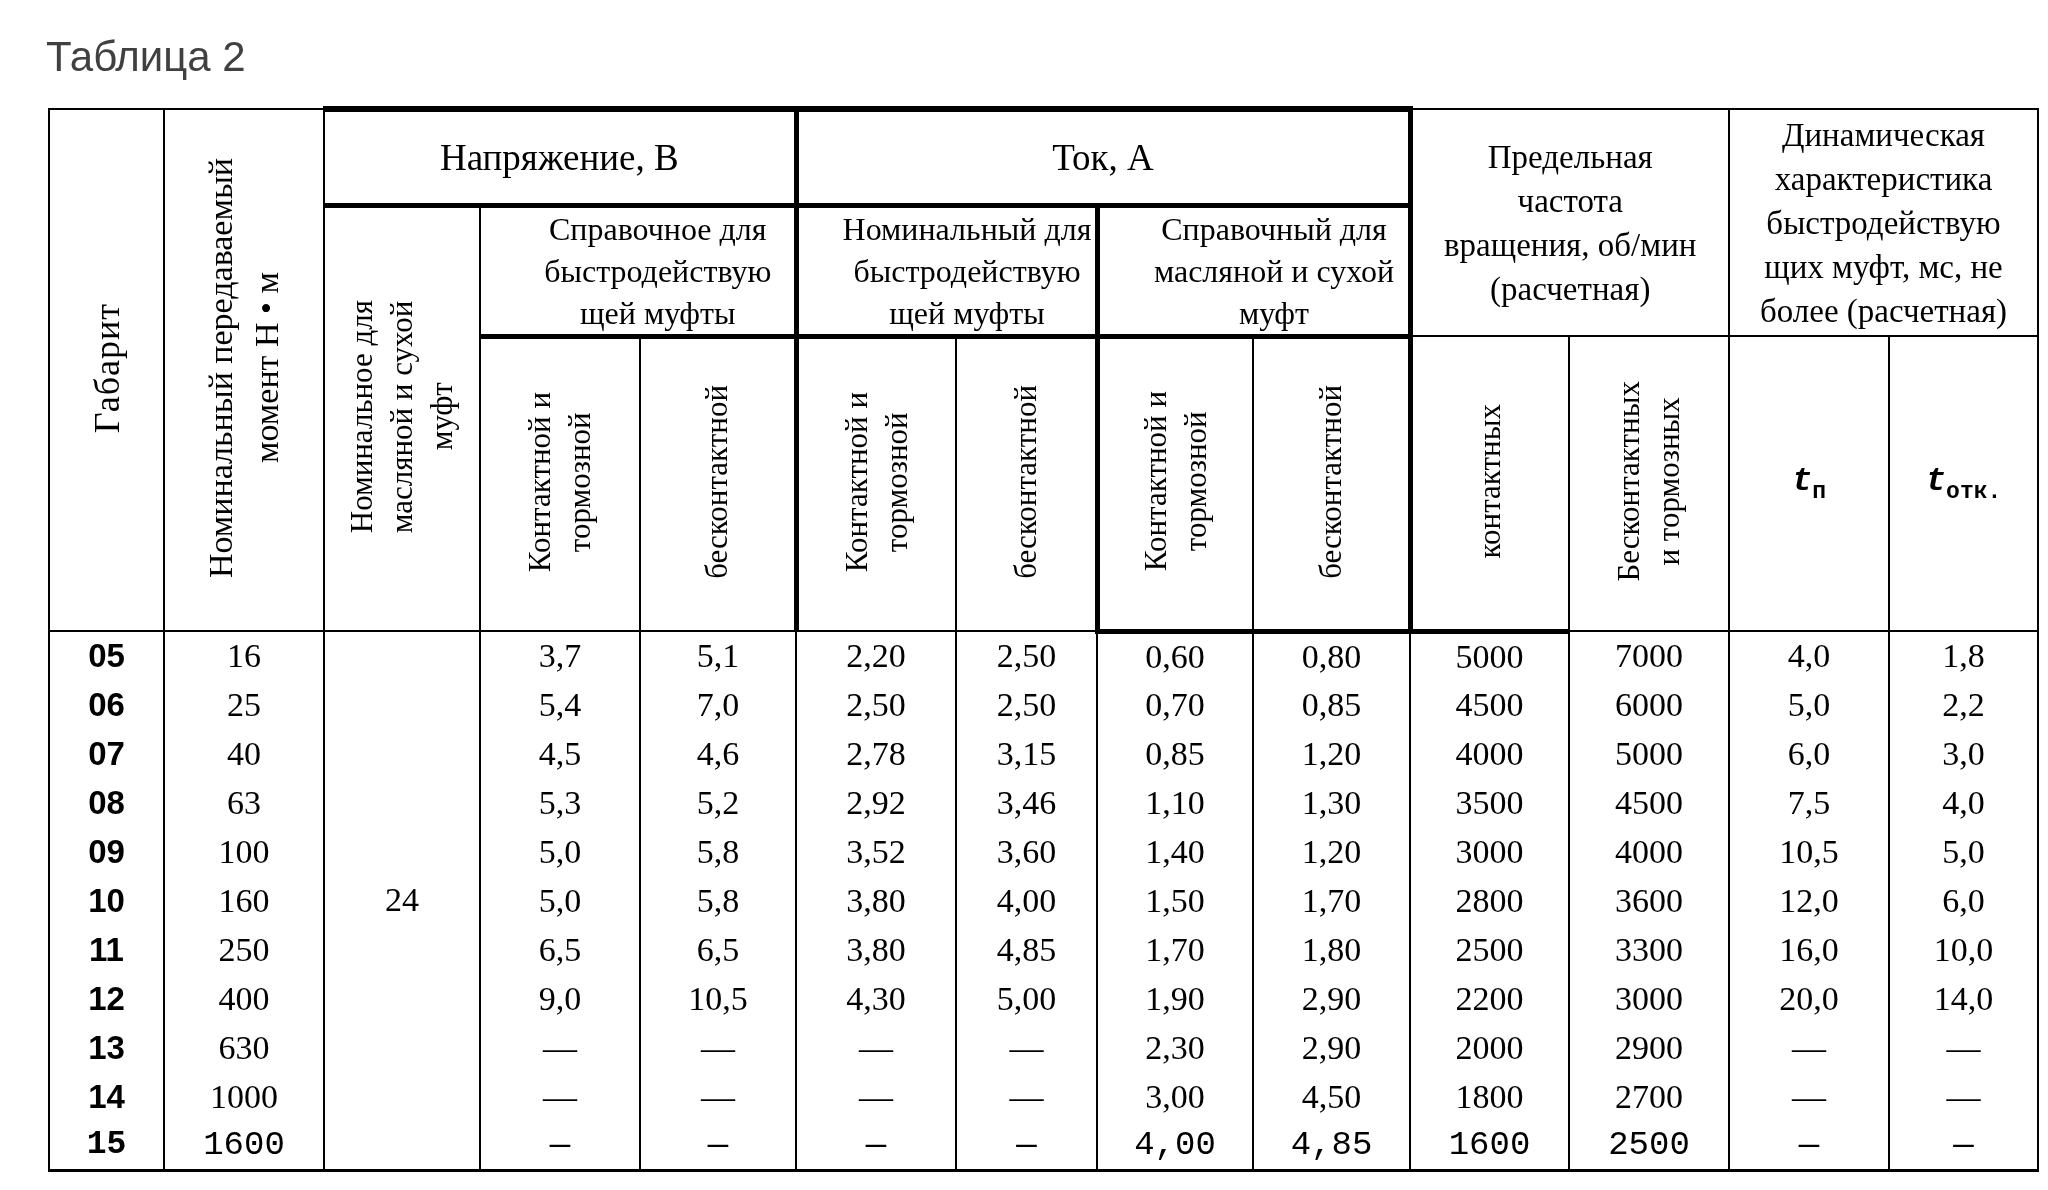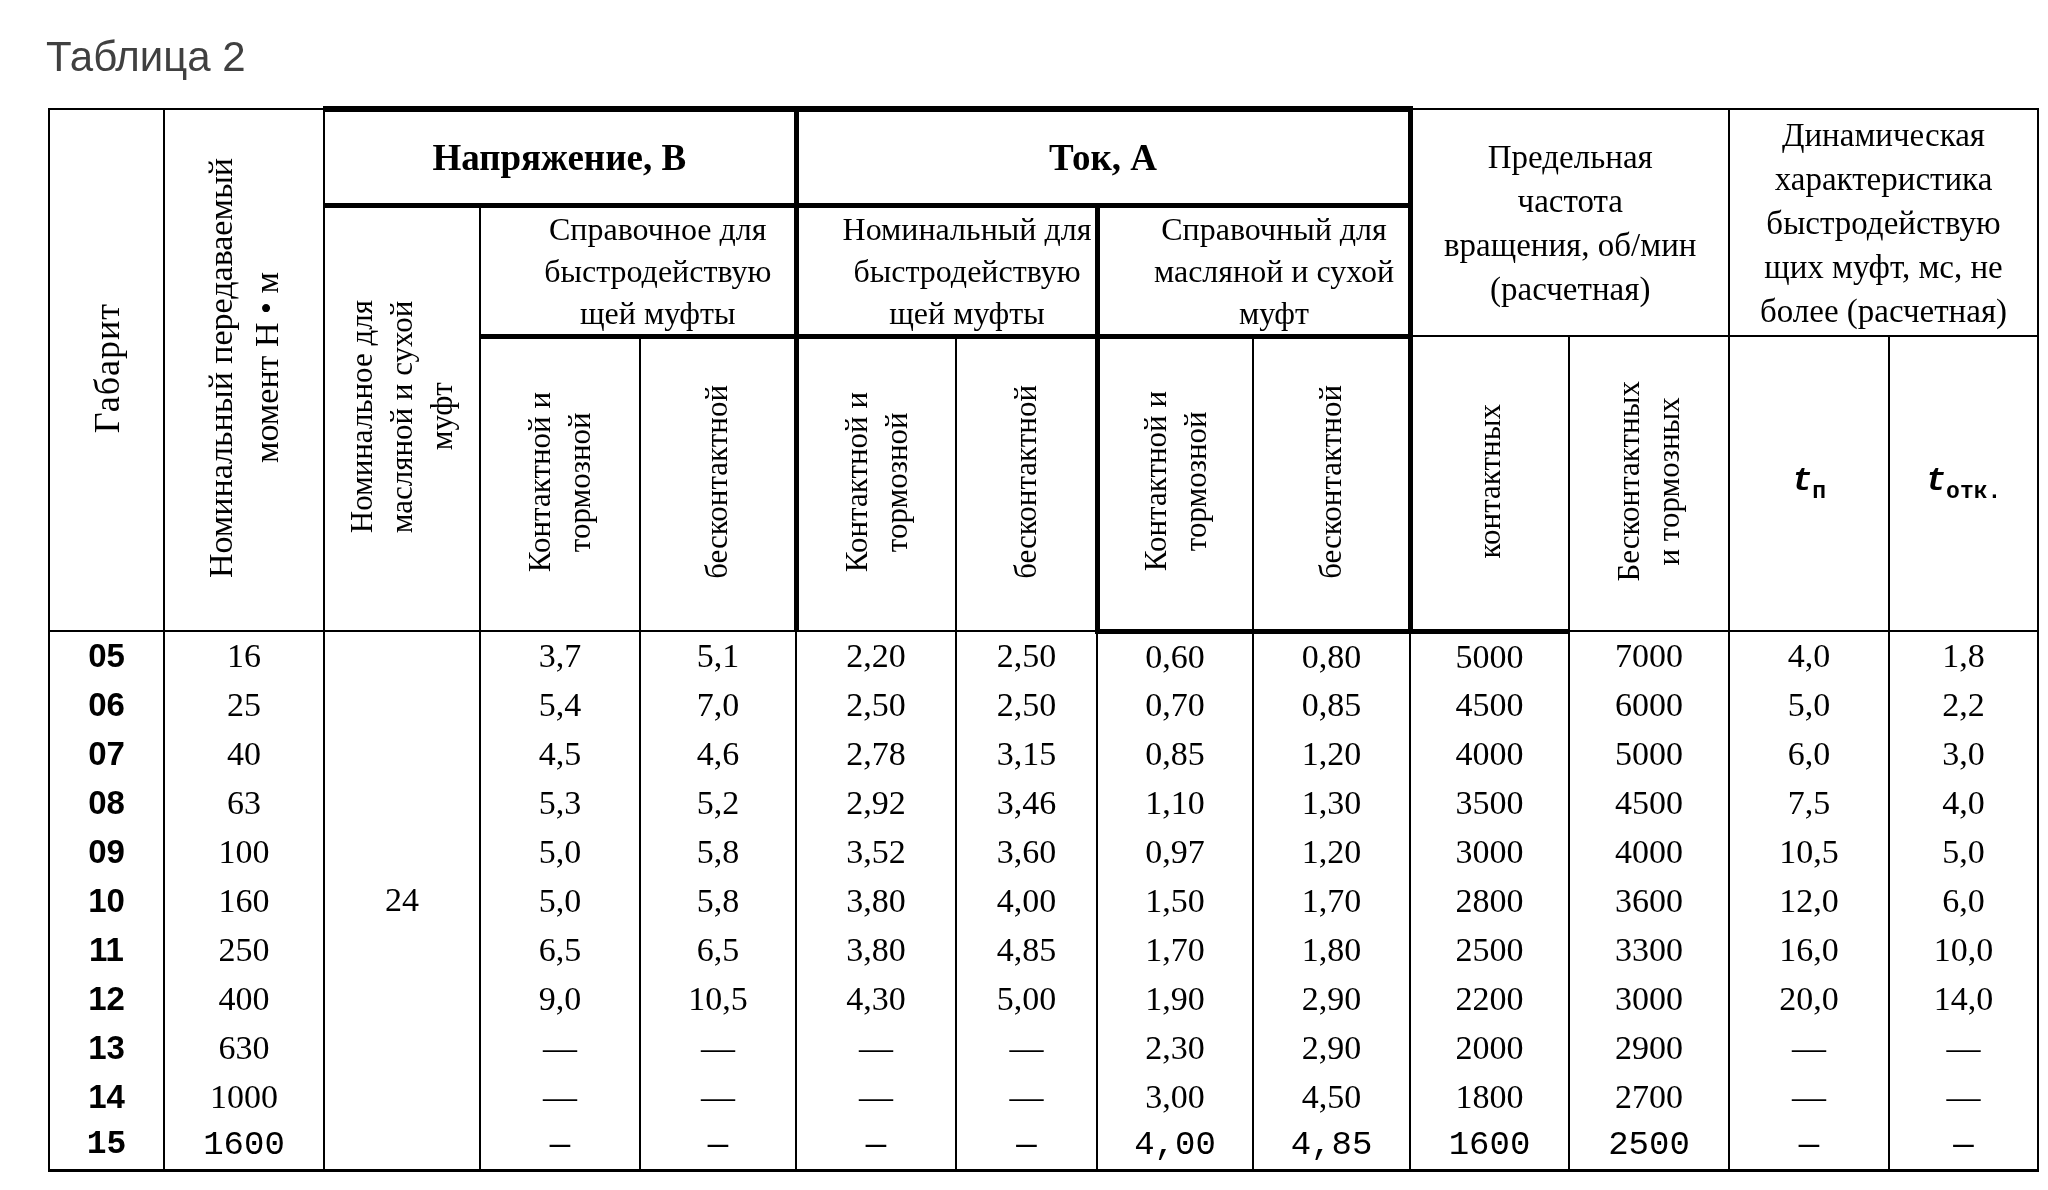--- a/index.html
+++ b/index.html
@@ -8,21 +8,21 @@
   .title{position:absolute;left:46px;top:8px;
          font-family:"Liberation Sans","DejaVu Sans",sans-serif;
          font-size:42px;font-weight:500;color:#404040;margin-top:25px;}
   table.tbl{position:absolute;left:48px;top:106px;border-collapse:collapse;table-layout:fixed;
             border:2px solid #000;}
   td{border:2px solid #000;padding:0;text-align:center;vertical-align:middle;color:#000;}
   tr.r1{height:96px;}
   tr.r2{height:127px;}
   tr.r3{height:295px;}
   tr.dr{height:49px;}
-  .grp{font-size:37px;font-weight:bold;}
+  .grp{font-size:37px;}
   .pre{white-space:pre-line;}
   .s33{font-size:33px;line-height:44px;}
   .s32{font-size:32px;line-height:42px;padding-left:41px;}
   .rot{writing-mode:vertical-rl;transform:rotate(180deg);white-space:pre-line;
        display:inline-block;text-align:center;}
   .s31{font-size:31px;line-height:40px;}
   .s34{font-size:34px;line-height:46px;}
   .s36{font-size:36px;letter-spacing:1px;}
   .tsym{font-size:34px;font-style:italic;font-weight:600;font-family:Liberation Mono, monospace;}
   .tsym sub{font-style:normal;font-weight:700;font-size:23px;}
@@ -175,21 +175,21 @@
     <td class="d">7,5</td>
     <td class="d">4,0</td>
   </tr>
   <tr class="dr">
     <td class="g">09</td>
     <td class="d">100</td>
     <td class="d">5,0</td>
     <td class="d">5,8</td>
     <td class="d">3,52</td>
     <td class="d">3,60</td>
-    <td class="d">0,97</td>
+    <td class="d">1,40</td>
     <td class="d">1,20</td>
     <td class="d">3000</td>
     <td class="d">4000</td>
     <td class="d">10,5</td>
     <td class="d">5,0</td>
   </tr>
   <tr class="dr">
     <td class="g">10</td>
     <td class="d">160</td>
     <td class="d">5,0</td>

